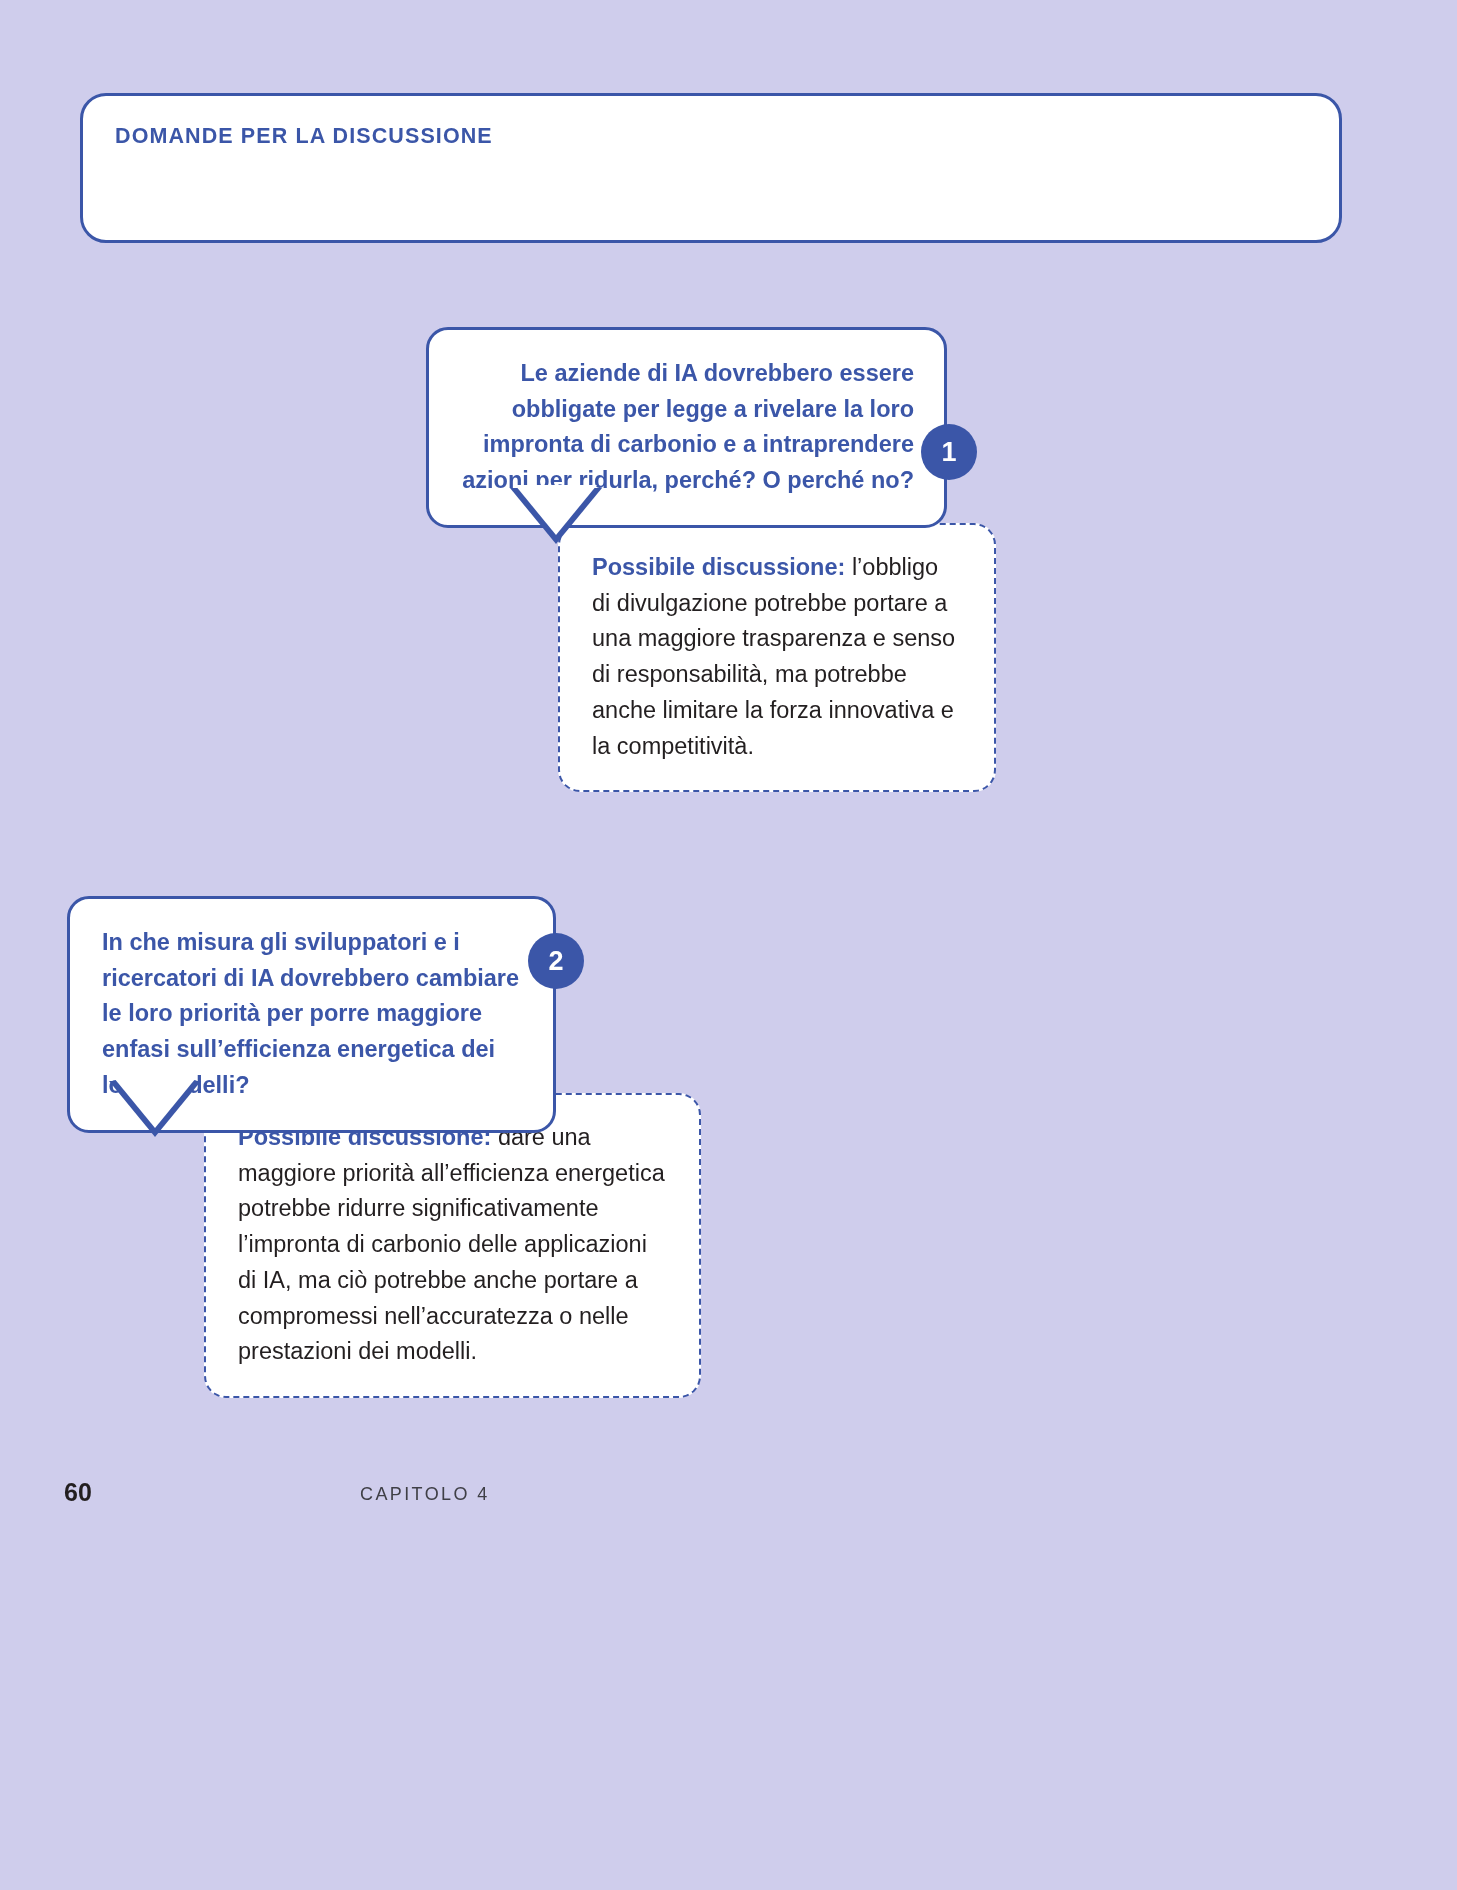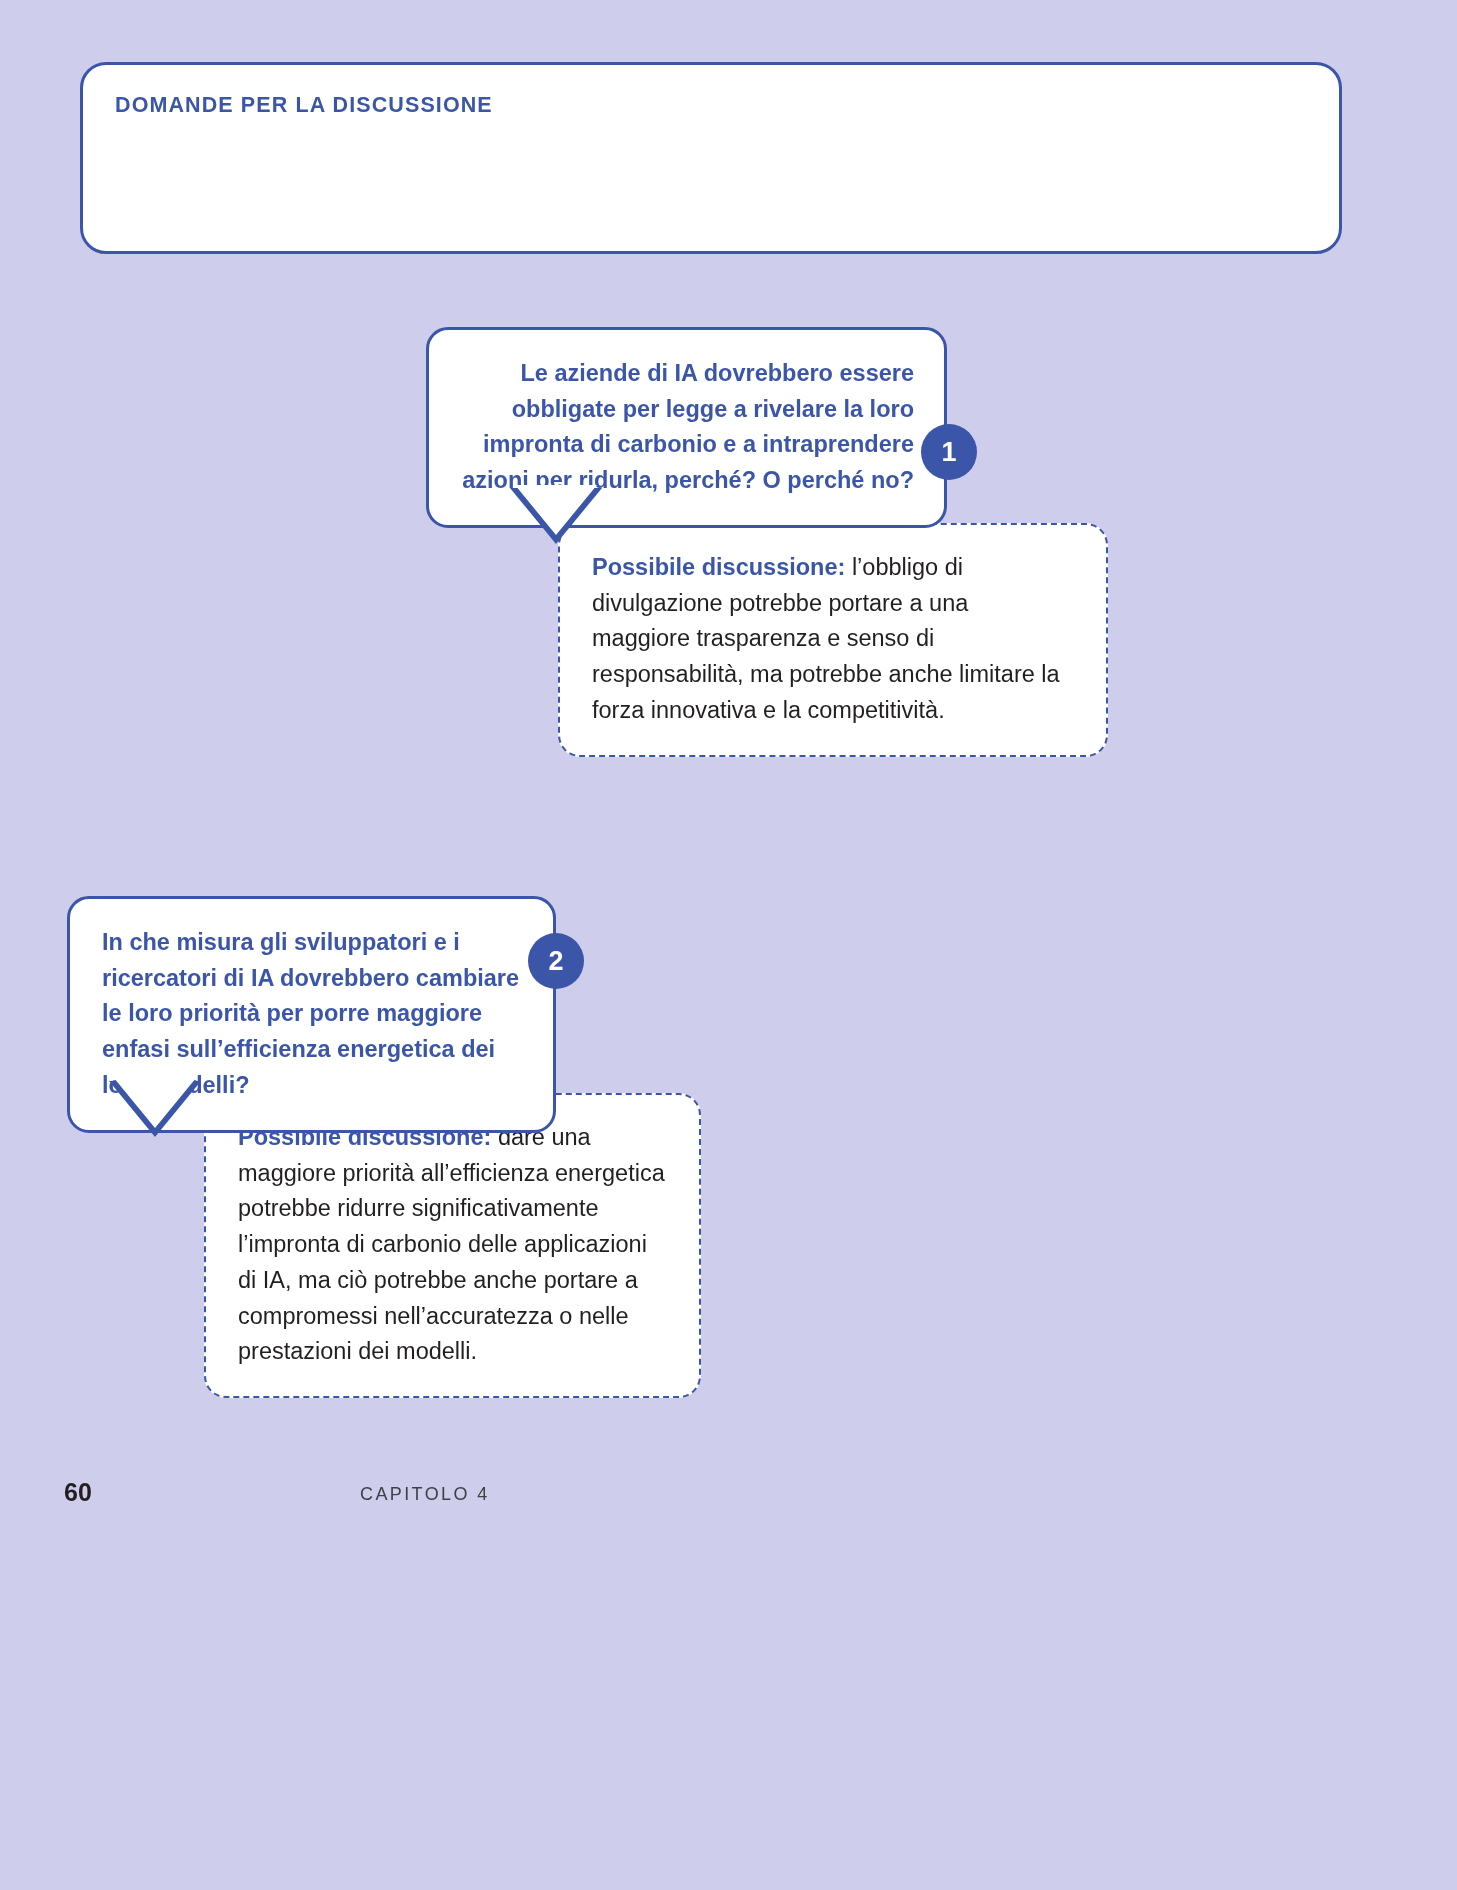--- a/index.html
+++ b/index.html
@@ -19,23 +19,23 @@
   #page {
     position: relative;
     width: 1457px;
     height: 1890px;
   }
 
   
   #header-card {
     position: absolute;
     left: 80px;
-    top: 62px;
+    top: 93px;
     width: 1262px;
-    height: 192px;
+    height: 150px;
     box-sizing: border-box;
     background: #ffffff;
     border: 3px solid #3b56a8;
     border-radius: 26px;
   }
   #header-inner {
     position: absolute;
     left: 32px;
     top: 27px;
     right: 20px;
@@ -147,21 +147,21 @@
     left: 556px;
     top: 491px;
   }
   #badge-1 {
     left: 921px;
     top: 424px;
   }
   #answer-1 {
     left: 558px;
     top: 523px;
-    width: 550px;
+    width: 438px;
   }
 
   #bubble-2 {
     left: 67px;
     top: 896px;
     width: 489px;
   }
   #tail-2 {
     left: 155px;
     top: 1084px;

